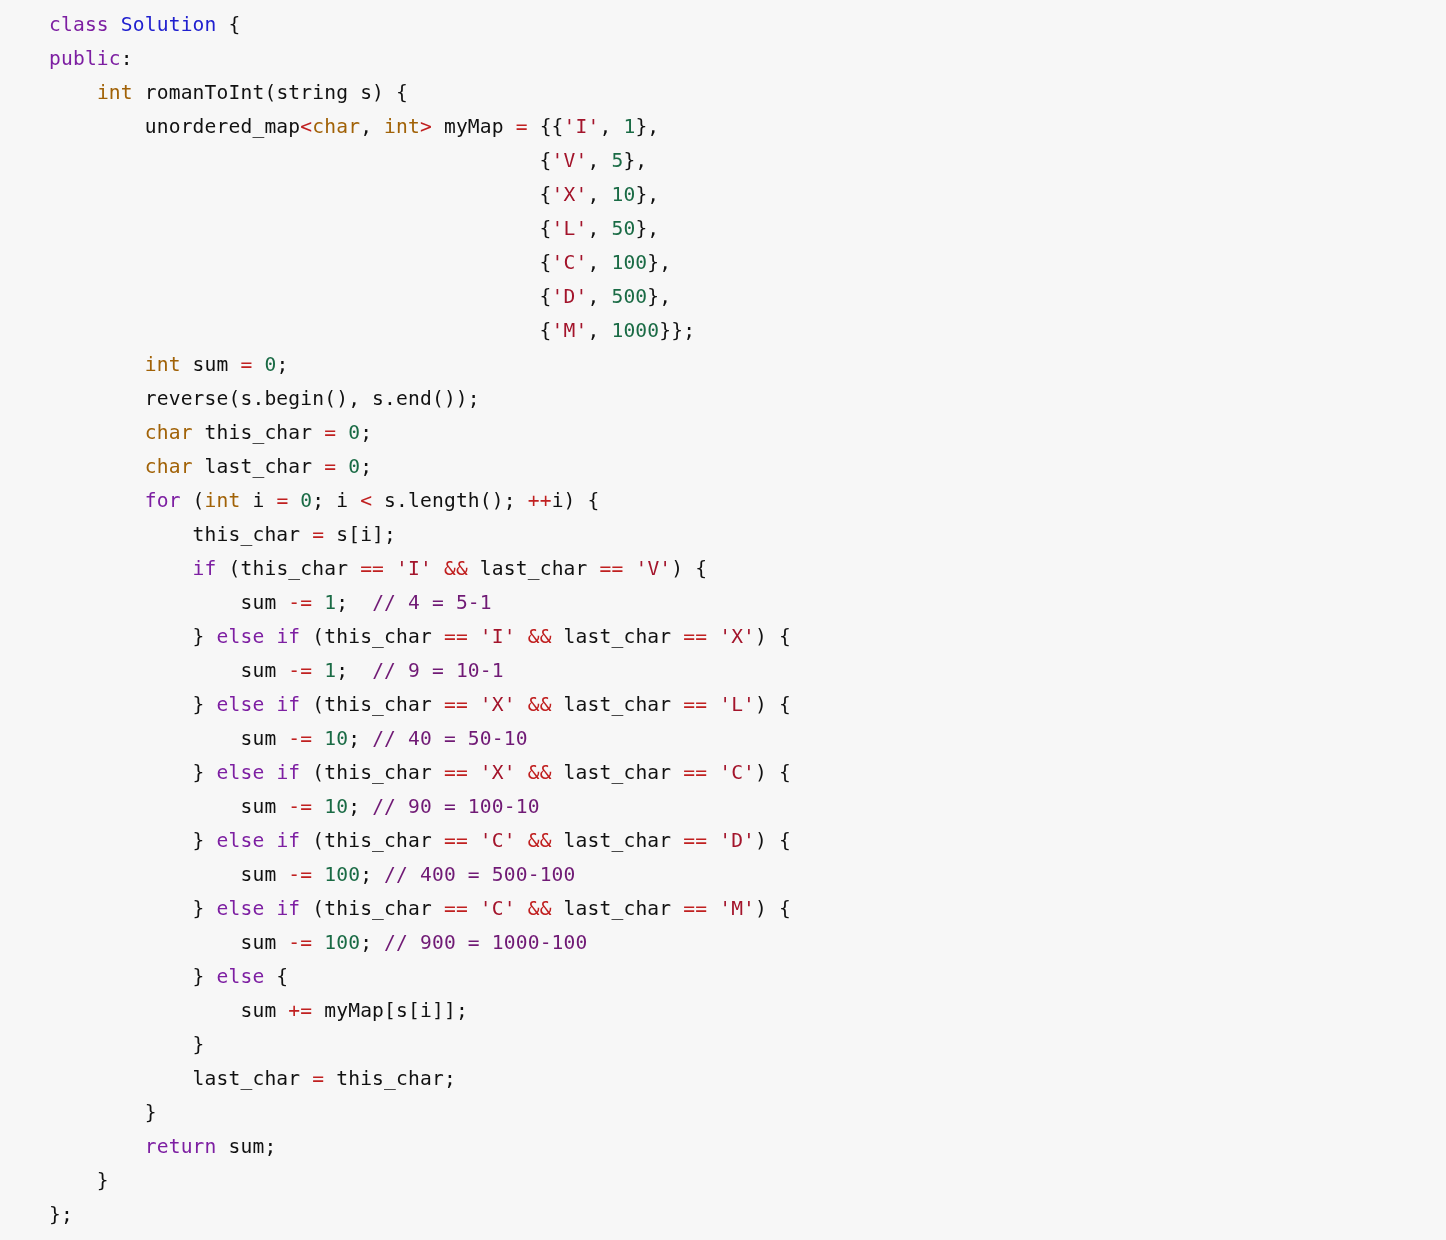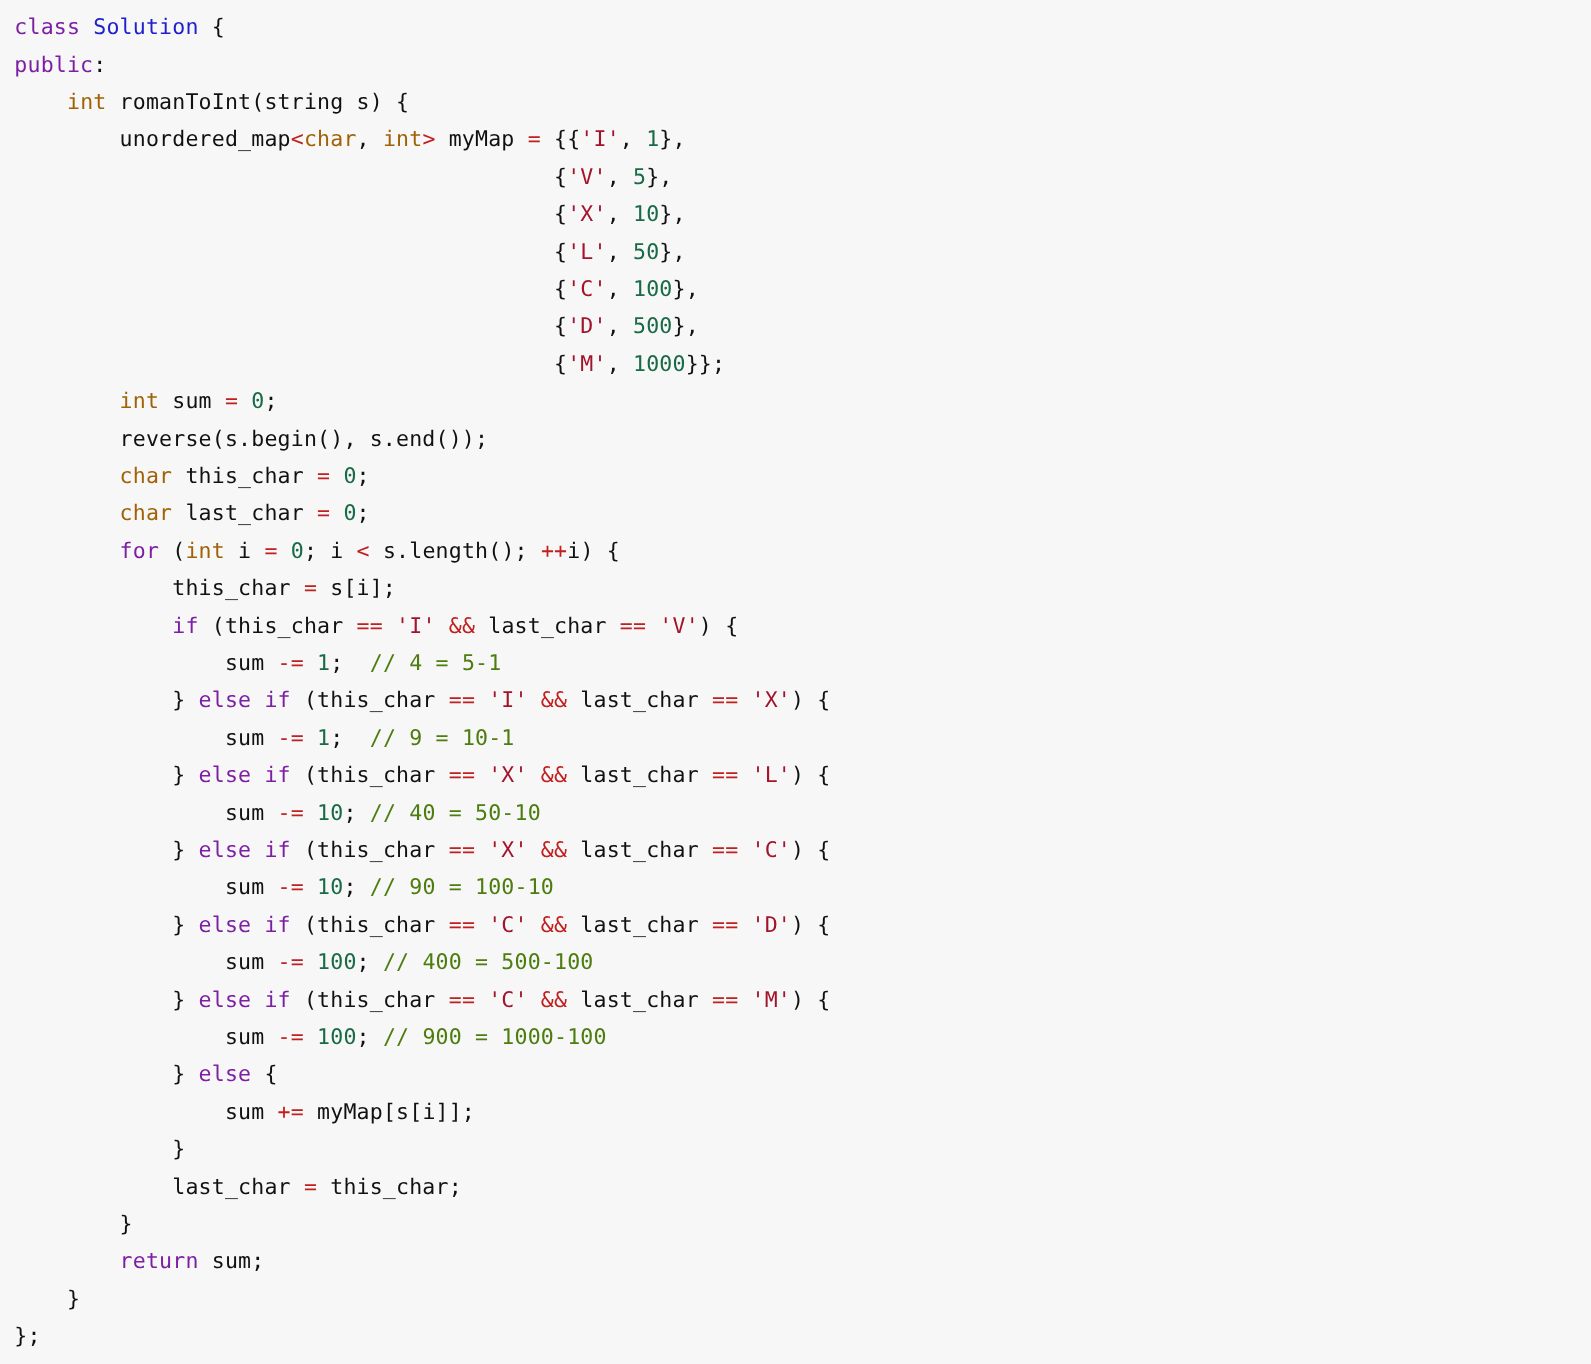--- a/index.html
+++ b/index.html
@@ -20,29 +20,29 @@
     left: 13px;
     top: 8px;
     font-family: "DejaVu Sans Mono", monospace;
     font-size: 19.6px;
     line-height: 34px;
     letter-spacing: 0.17px;
     white-space: pre;
     color: #111111;
     -webkit-font-smoothing: none;
   }
-  .ln { display: block; height: 34px; }
+  .ln { display: block; height: 34px; margin-left: 36px; }
   
   .kw  { color: #7d1fa2; }            
   .typ { color: #a16207; }            
   .cls { color: #2020cf; }            
   .op  { color: #c02020; }            
   .str { color: #a3142b; }            
   .num { color: #1a6b45; }            
-  .cmt { color: #4d7c0f; }            
+  .cmt { color: #701a75; }            
   .pl  { color: #111111; }            
 </style>
 </head>
 <body>
 
 <div id="page">
   <div id="code"><span class="ln"><span class="kw">class</span><span class="pl"> </span><span class="cls">Solution</span><span class="pl"> {</span></span><span class="ln"><span class="kw">public</span><span class="pl">:</span></span><span class="ln"><span class="pl">    </span><span class="typ">int</span><span class="pl"> romanToInt(string s) {</span></span><span class="ln"><span class="pl">        unordered_map</span><span class="op">&lt;</span><span class="typ">char</span><span class="pl">, </span><span class="typ">int</span><span class="op">&gt;</span><span class="pl"> myMap </span><span class="op">=</span><span class="pl"> {{</span><span class="str">'I'</span><span class="pl">, </span><span class="num">1</span><span class="pl">},</span></span><span class="ln"><span class="pl">                                         {</span><span class="str">'V'</span><span class="pl">, </span><span class="num">5</span><span class="pl">},</span></span><span class="ln"><span class="pl">                                         {</span><span class="str">'X'</span><span class="pl">, </span><span class="num">10</span><span class="pl">},</span></span><span class="ln"><span class="pl">                                         {</span><span class="str">'L'</span><span class="pl">, </span><span class="num">50</span><span class="pl">},</span></span><span class="ln"><span class="pl">                                         {</span><span class="str">'C'</span><span class="pl">, </span><span class="num">100</span><span class="pl">},</span></span><span class="ln"><span class="pl">                                         {</span><span class="str">'D'</span><span class="pl">, </span><span class="num">500</span><span class="pl">},</span></span><span class="ln"><span class="pl">                                         {</span><span class="str">'M'</span><span class="pl">, </span><span class="num">1000</span><span class="pl">}};</span></span><span class="ln"><span class="pl">        </span><span class="typ">int</span><span class="pl"> sum </span><span class="op">=</span><span class="pl"> </span><span class="num">0</span><span class="pl">;</span></span><span class="ln"><span class="pl">        reverse(s.begin(), s.end());</span></span><span class="ln"><span class="pl">        </span><span class="typ">char</span><span class="pl"> this_char </span><span class="op">=</span><span class="pl"> </span><span class="num">0</span><span class="pl">;</span></span><span class="ln"><span class="pl">        </span><span class="typ">char</span><span class="pl"> last_char </span><span class="op">=</span><span class="pl"> </span><span class="num">0</span><span class="pl">;</span></span><span class="ln"><span class="pl">        </span><span class="kw">for</span><span class="pl"> (</span><span class="typ">int</span><span class="pl"> i </span><span class="op">=</span><span class="pl"> </span><span class="num">0</span><span class="pl">; i </span><span class="op">&lt;</span><span class="pl"> s.length(); </span><span class="op">++</span><span class="pl">i) {</span></span><span class="ln"><span class="pl">            this_char </span><span class="op">=</span><span class="pl"> s[i];</span></span><span class="ln"><span class="pl">            </span><span class="kw">if</span><span class="pl"> (this_char </span><span class="op">==</span><span class="pl"> </span><span class="str">'I'</span><span class="pl"> </span><span class="op">&amp;&amp;</span><span class="pl"> last_char </span><span class="op">==</span><span class="pl"> </span><span class="str">'V'</span><span class="pl">) {</span></span><span class="ln"><span class="pl">                sum </span><span class="op">-=</span><span class="pl"> </span><span class="num">1</span><span class="pl">;  </span><span class="cmt">// 4 = 5-1</span></span><span class="ln"><span class="pl">            } </span><span class="kw">else</span><span class="pl"> </span><span class="kw">if</span><span class="pl"> (this_char </span><span class="op">==</span><span class="pl"> </span><span class="str">'I'</span><span class="pl"> </span><span class="op">&amp;&amp;</span><span class="pl"> last_char </span><span class="op">==</span><span class="pl"> </span><span class="str">'X'</span><span class="pl">) {</span></span><span class="ln"><span class="pl">                sum </span><span class="op">-=</span><span class="pl"> </span><span class="num">1</span><span class="pl">;  </span><span class="cmt">// 9 = 10-1</span></span><span class="ln"><span class="pl">            } </span><span class="kw">else</span><span class="pl"> </span><span class="kw">if</span><span class="pl"> (this_char </span><span class="op">==</span><span class="pl"> </span><span class="str">'X'</span><span class="pl"> </span><span class="op">&amp;&amp;</span><span class="pl"> last_char </span><span class="op">==</span><span class="pl"> </span><span class="str">'L'</span><span class="pl">) {</span></span><span class="ln"><span class="pl">                sum </span><span class="op">-=</span><span class="pl"> </span><span class="num">10</span><span class="pl">; </span><span class="cmt">// 40 = 50-10</span></span><span class="ln"><span class="pl">            } </span><span class="kw">else</span><span class="pl"> </span><span class="kw">if</span><span class="pl"> (this_char </span><span class="op">==</span><span class="pl"> </span><span class="str">'X'</span><span class="pl"> </span><span class="op">&amp;&amp;</span><span class="pl"> last_char </span><span class="op">==</span><span class="pl"> </span><span class="str">'C'</span><span class="pl">) {</span></span><span class="ln"><span class="pl">                sum </span><span class="op">-=</span><span class="pl"> </span><span class="num">10</span><span class="pl">; </span><span class="cmt">// 90 = 100-10</span></span><span class="ln"><span class="pl">            } </span><span class="kw">else</span><span class="pl"> </span><span class="kw">if</span><span class="pl"> (this_char </span><span class="op">==</span><span class="pl"> </span><span class="str">'C'</span><span class="pl"> </span><span class="op">&amp;&amp;</span><span class="pl"> last_char </span><span class="op">==</span><span class="pl"> </span><span class="str">'D'</span><span class="pl">) {</span></span><span class="ln"><span class="pl">                sum </span><span class="op">-=</span><span class="pl"> </span><span class="num">100</span><span class="pl">; </span><span class="cmt">// 400 = 500-100</span></span><span class="ln"><span class="pl">            } </span><span class="kw">else</span><span class="pl"> </span><span class="kw">if</span><span class="pl"> (this_char </span><span class="op">==</span><span class="pl"> </span><span class="str">'C'</span><span class="pl"> </span><span class="op">&amp;&amp;</span><span class="pl"> last_char </span><span class="op">==</span><span class="pl"> </span><span class="str">'M'</span><span class="pl">) {</span></span><span class="ln"><span class="pl">                sum </span><span class="op">-=</span><span class="pl"> </span><span class="num">100</span><span class="pl">; </span><span class="cmt">// 900 = 1000-100</span></span><span class="ln"><span class="pl">            } </span><span class="kw">else</span><span class="pl"> {</span></span><span class="ln"><span class="pl">                sum </span><span class="op">+=</span><span class="pl"> myMap[s[i]];</span></span><span class="ln"><span class="pl">            }</span></span><span class="ln"><span class="pl">            last_char </span><span class="op">=</span><span class="pl"> this_char;</span></span><span class="ln"><span class="pl">        }</span></span><span class="ln"><span class="pl">        </span><span class="kw">return</span><span class="pl"> sum;</span></span><span class="ln"><span class="pl">    }</span></span><span class="ln"><span class="pl">};</span></span></div>
 </div>
 
 </body></html>

